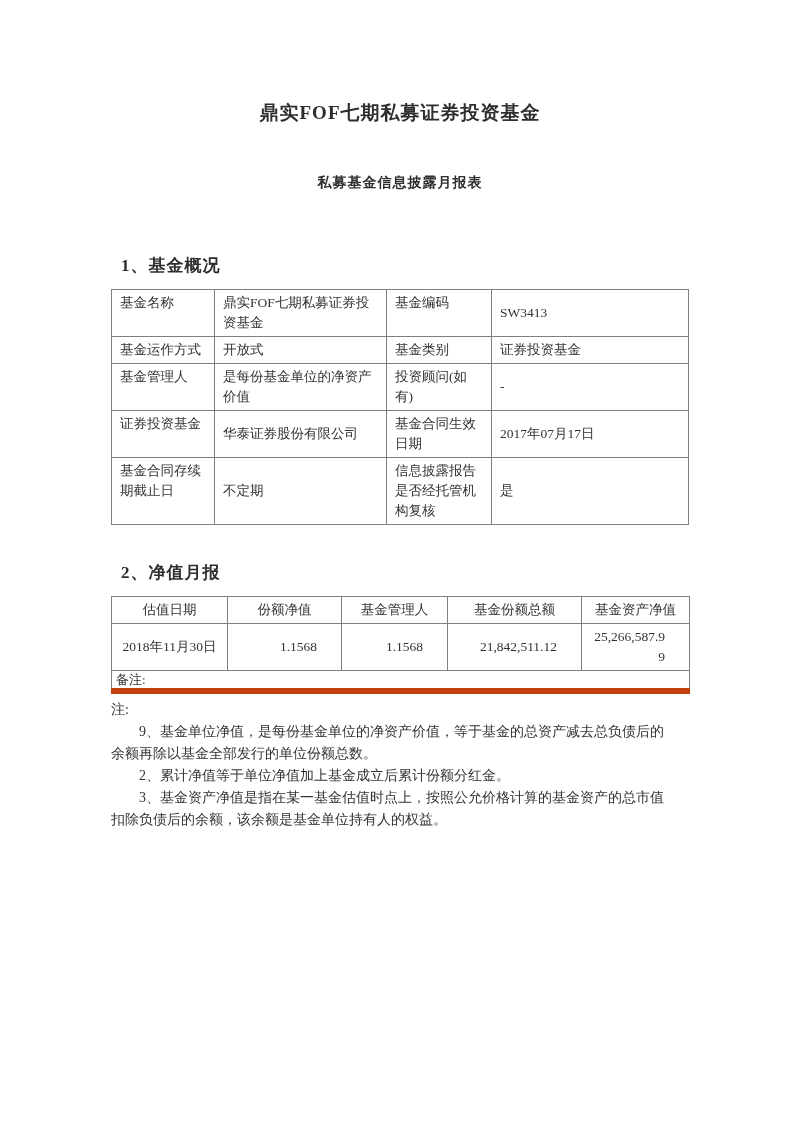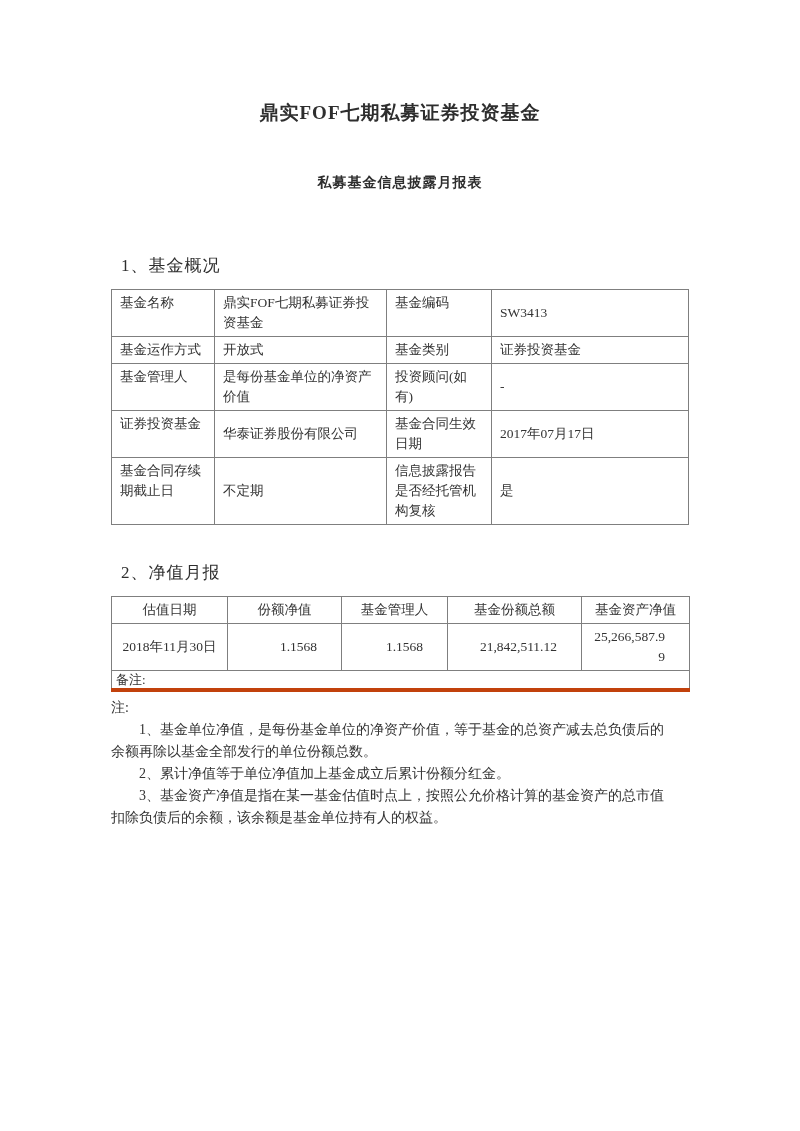--- a/index.html
+++ b/index.html
@@ -29,21 +29,21 @@
   .doc-subtitle {
     text-align: center;
     font-size: 14px;
     font-weight: bold;
     color: #2e2e2e;
     margin-top: 48px;
     letter-spacing: 1px;
   }
   .section-heading {
     font-size: 17px;
-    font-weight: normal;
+    font-weight: bold;
     color: #2e2e2e;
     padding-left: 10px;
     letter-spacing: 1px;
   }
   .heading-1 { margin-top: 62px; }
   .heading-2 { margin-top: 36px; }
 
   table {
     border-collapse: collapse;
     table-layout: fixed;
@@ -67,21 +67,21 @@
   .overview-table col.c4 { width: 197px; }
   .overview-table td.lbl { vertical-align: top; }
   .overview-table td.val { vertical-align: middle; }
   .overview-table tr.r1 { height: 46px; }
   .overview-table tr.r2 { height: 20px; }
   .overview-table tr.r3 { height: 46px; }
   .overview-table tr.r4 { height: 45px; }
   .overview-table tr.r5 { height: 61px; }
 
   
-  .nav-table { margin-top: 12px; border-bottom: 4px solid #c2410c; }
+  .nav-table { margin-top: 12px; border-bottom: 6px solid #c2410c; }
   .nav-table col.n1 { width: 116px; }
   .nav-table col.n2 { width: 114px; }
   .nav-table col.n3 { width: 106px; }
   .nav-table col.n4 { width: 134px; }
   .nav-table col.n5 { width: 108px; }
   .nav-table th {
     text-align: center;
     height: 19px;
     vertical-align: middle;
   }
@@ -184,18 +184,18 @@
         <td class="num">25,266,587.99</td>
       </tr>
       <tr>
         <td class="remark" colspan="5">备注:</td>
       </tr>
     </tbody>
   </table>
 
   <div class="notes">
     <p>注:</p>
-    <p class="item">1、基金单位净值，是每份基金单位的净资产价值，等于基金的总资产减去总负债后的余额再除以基金全部发行的单位份额总数。</p>
+    <p class="item">9、基金单位净值，是每份基金单位的净资产价值，等于基金的总资产减去总负债后的余额再除以基金全部发行的单位份额总数。</p>
     <p class="item">2、累计净值等于单位净值加上基金成立后累计份额分红金。</p>
     <p class="item">3、基金资产净值是指在某一基金估值时点上，按照公允价格计算的基金资产的总市值扣除负债后的余额，该余额是基金单位持有人的权益。</p>
   </div>
 
 </div>
 
 </body></html>

